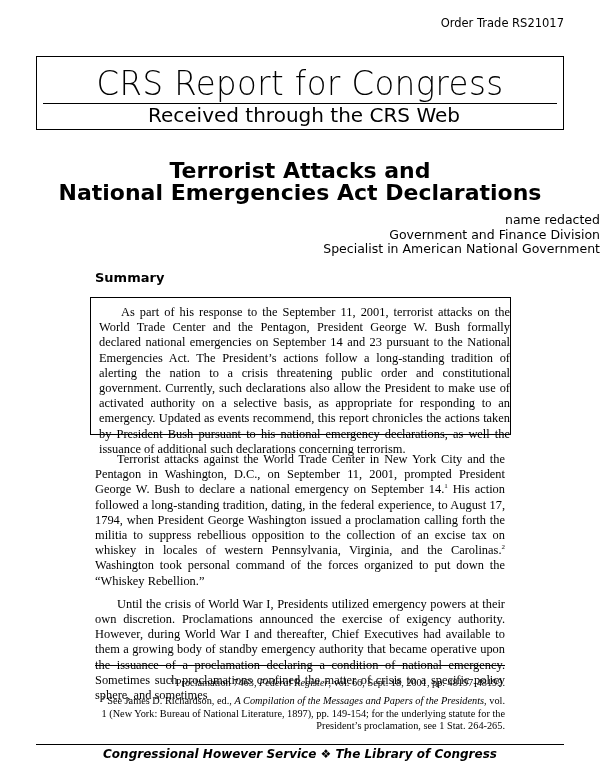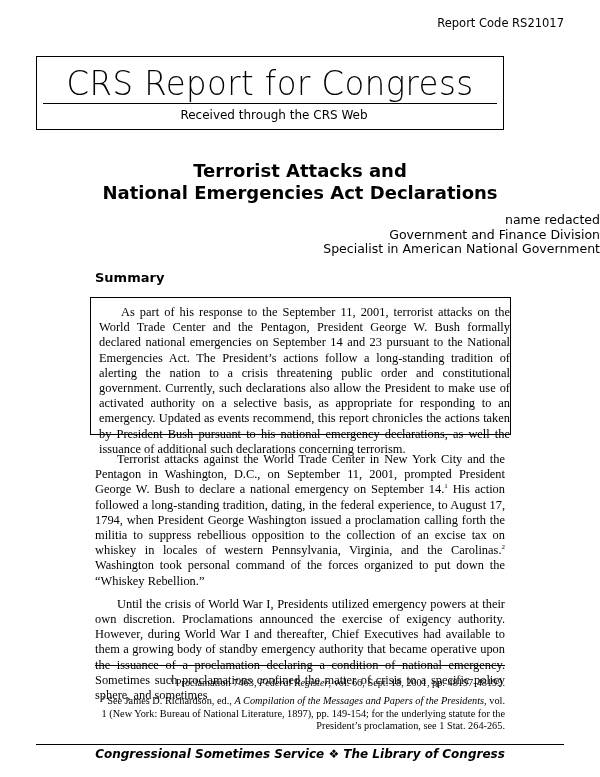--- a/index.html
+++ b/index.html
@@ -3,26 +3,26 @@
 <meta charset="utf-8">
 <style>
   html, body { margin: 0; padding: 0; background: #ffffff; }
   body { width: 600px; height: 777px; position: relative; overflow: hidden; color: #000; }
   .sans { font-family: "DejaVu Sans", sans-serif; }
   .serif { font-family: "Liberation Serif", serif; }
   .abs { position: absolute; }
 
   #order-code { right: 36px; top: 16px; text-align: right; font-size: 11.5px; line-height: 14px; }
 
-  #banner { left: 36px; top: 56px; width: 468px; height: 74px; border: 1px solid #000; box-sizing: border-box; }
+  #banner { left: 36px; top: 56px; width: 528px; height: 74px; border: 1px solid #000; box-sizing: border-box; }
   #banner-title { position: absolute; left: 0; right: 0; top: 6px; text-align: center; font-size: 34px; font-weight: 300; letter-spacing: 0.5px; line-height: 40px; transform: scaleX(0.95); }
   #banner-rule { position: absolute; left: 6px; right: 6px; top: 46px; border-top: 1px solid #000; }
-  #banner-sub { position: absolute; left: 8px; right: 0; top: 48px; text-align: center; font-size: 12px; line-height: 20px; }
+  #banner-sub { position: absolute; left: 8px; right: 0; top: 48px; text-align: center; font-size: 20px; line-height: 20px; }
 
-  #doc-title { left: 0; right: 0; top: 160px; text-align: center; font-size: 18px; font-weight: bold; line-height: 22px; }
+  #doc-title { left: 0; right: 0; top: 160px; text-align: center; font-size: 22px; font-weight: bold; line-height: 22px; }
   #author { left: 0; right: 0; top: 213px; text-align: right; font-size: 12.5px; line-height: 14.5px; }
 
   #summary-heading { left: 95px; top: 270px; font-size: 13px; font-weight: bold; }
 
   #summary-box { left: 90px; top: 297px; width: 421px; height: 138px; border: 1px solid #000; box-sizing: border-box; padding: 7px 0 0 8px; }
   .para { font-size: 12.4px; line-height: 15.2px; text-align: justify; margin: 0; text-indent: 22px; }
 
   #body-text { left: 95px; top: 452px; width: 410px; }
   #body-text .para { margin-bottom: 8px; }
   sup { font-size: 7px; line-height: 0; vertical-align: super; }
@@ -32,21 +32,21 @@
   .fn { font-size: 10.3px; line-height: 12.4px; margin: 0 0 6px 0; text-align: right; }
   .fn i { font-style: italic; }
 
   #footer-rule { left: 36px; top: 744px; width: 528px; border-top: 1px solid #000; }
   #footer { left: 0; right: 0; top: 746px; text-align: center; font-size: 12px; font-weight: bold; font-style: italic; line-height: 16px; }
 </style>
 </head>
 <body>
 
 <div id="order-code" class="abs sans">
-  <div>Report Code RS21017</div>
+  <div>Order Trade RS21017</div>
 </div>
 
 <div id="banner" class="abs sans">
   <div id="banner-title">CRS Report for Congress</div>
   <div id="banner-rule"></div>
   <div id="banner-sub">Received through the CRS Web</div>
 </div>
 
 <div id="doc-title" class="abs sans">
   <div>Terrorist Attacks and</div>
@@ -71,13 +71,13 @@
 </div>
 
 <div id="fn-rule" class="abs"></div>
 
 <div id="footnotes" class="abs serif">
   <p class="fn"><sup>1</sup><span> Proclamation 7463, </span><i>Federal Register</i><span>, vol. 66, Sept. 18, 2001, pp. 48197-48199.</span></p>
   <p class="fn"><sup>2</sup><span> See James D. Richardson, ed., </span><i>A Compilation of the Messages and Papers of the Presidents</i><span>, vol. 1 (New York: Bureau of National Literature, 1897), pp. 149-154; for the underlying statute for the President’s proclamation, see 1 Stat. 264-265.</span></p>
 </div>
 
 <div id="footer-rule" class="abs"></div>
-<div id="footer" class="abs sans">Congressional Sometimes Service ❖ The Library of Congress</div>
+<div id="footer" class="abs sans">Congressional However Service ❖ The Library of Congress</div>
 
 </body></html>

